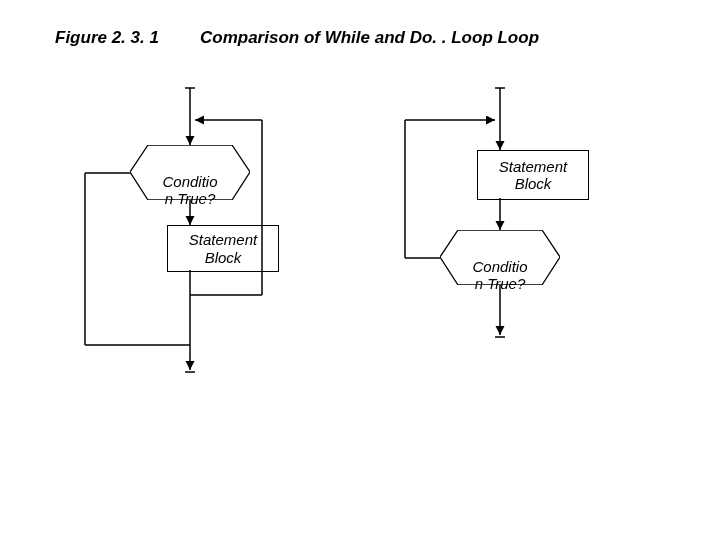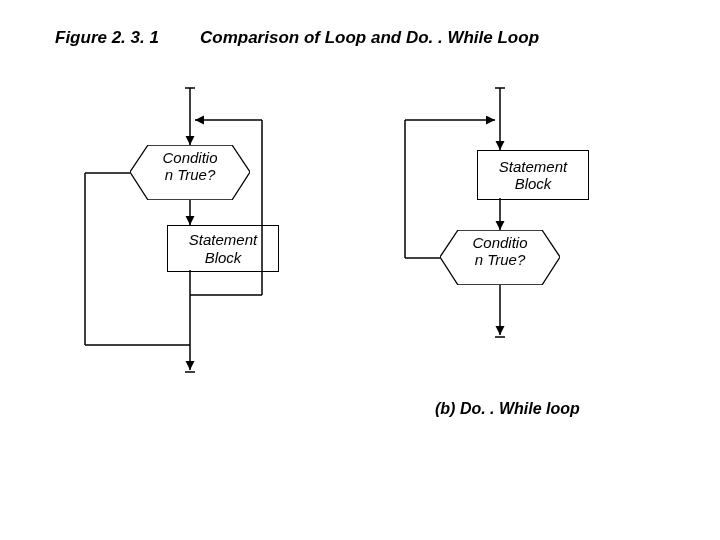--- a/index.html
+++ b/index.html
@@ -42,21 +42,21 @@
   .cap-b { left: 435px; top: 400px; }
 
   .hex {
     position: absolute;
     text-align: center;
     font-style: italic;
     font-size: 15px;
     line-height: 1.15;
   }
   .hex svg { position: absolute; left: 0; top: 0; }
-  .hex .txt { position: relative; padding-top: 4px; }
+  .hex .txt { position: relative; padding-top: 28px; }
 
   .rect {
     position: absolute;
     border: 1px solid #000;
     text-align: center;
     font-style: italic;
     font-size: 15px;
     line-height: 1.15;
     display: flex;
     align-items: center;
@@ -66,21 +66,21 @@
   .rect .txt { }
 
   svg.lines { position: absolute; left:0; top:0; }
 </style>
 </head>
 <body>
 
 <div class="page">
 
   <div class="fig-no">Figure 2. 3. 1</div>
-  <div class="title">Comparison of Loop and Do. . While Loop</div>
+  <div class="title">Comparison of While and Do. . Loop Loop</div>
 
   <svg class="lines" width="720" height="540">
     <defs>
       <marker id="arr" markerWidth="8" markerHeight="8" refX="6" refY="3" orient="auto">
         <path d="M0,0 L6,3 L0,6 Z" fill="#000"></path>
       </marker>
     </defs>
 
     <line x1="190" y1="88" x2="190" y2="145" stroke="#000" stroke-width="1.5" marker-end="url(#arr)"></line>
 
@@ -136,15 +136,14 @@
     <div class="txt">Statement<br>Block</div>
   </div>
 
   <div class="hex" style="left:440px; top:230px; width:120px; height:55px;">
     <svg width="120" height="55">
         <polygon points="0,27 18,0 102,0 120,27 102,55 18,55" fill="#fff" stroke="#000" stroke-width="1.3"></polygon>
       </svg>
     <div class="txt">Conditio<br>n True?</div>
   </div>
 
-  <div class="caption cap-b">(b) Do. . While loop</div>
 
 </div>
 
 </body></html>

